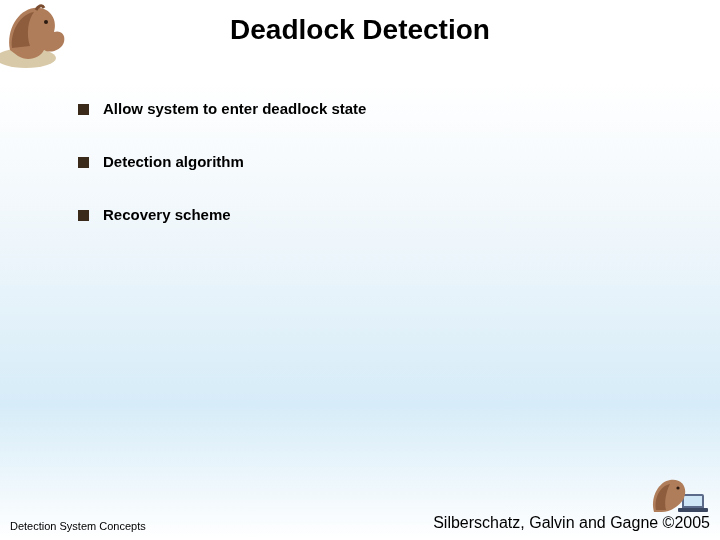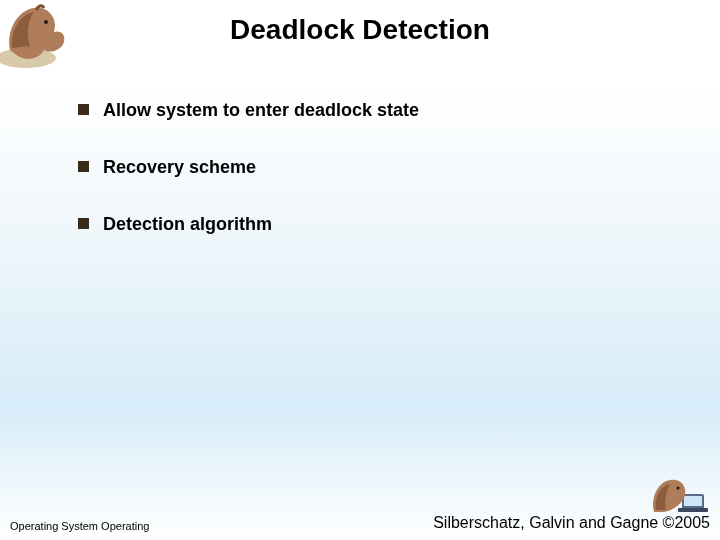--- a/index.html
+++ b/index.html
@@ -37,21 +37,21 @@
   }
   .square {
     width: 11px;
     height: 11px;
     background: #3a2a1a;
     margin-top: 4px;
     margin-right: 14px;
     flex-shrink: 0;
   }
   .bullet-text {
-    font-size: 18px;
+    font-size: 15px;
     font-weight: bold;
     color: #000;
   }
   .footer {
     position: absolute;
     bottom: 8px;
     left: 10px;
     right: 10px;
     display: flex;
     justify-content: space-between;
@@ -94,37 +94,37 @@
 
   <h1 class="title">Deadlock Detection</h1>
 
   <div class="content">
     <div class="bullet-row">
       <div class="square"></div>
       <div class="bullet-text">Allow system to enter deadlock state</div>
     </div>
     <div class="bullet-row">
       <div class="square"></div>
-      <div class="bullet-text">Recovery scheme</div>
+      <div class="bullet-text">Detection algorithm</div>
     </div>
     <div class="bullet-row">
       <div class="square"></div>
-      <div class="bullet-text">Detection algorithm</div>
+      <div class="bullet-text">Recovery scheme</div>
     </div>
   </div>
 
   <div class="mascot-br">
     <svg viewBox="0 0 64 48" width="64" height="48">
       <rect x="34" y="22" width="22" height="16" rx="2" fill="#5a6a88"></rect>
       <rect x="36" y="24" width="18" height="10" fill="#cfe6f6"></rect>
       <rect x="30" y="36" width="30" height="4" rx="1" fill="#3b4660"></rect>
       <path d="M6,40 C2,26 10,10 22,8 C34,6 40,16 36,26 C32,34 22,40 14,40 Z" fill="#b07d5a"></path>
       <path d="M8,38 C6,26 12,14 22,12 C18,20 16,30 18,38 Z" fill="#8e5d3d"></path>
       <circle cx="30" cy="16" r="1.6" fill="#2a1a0f"></circle>
     </svg>
   </div>
 
   <div class="footer">
-    <div class="footer-left">Operating System Operating</div>
+    <div class="footer-left">Detection System Concepts</div>
     <div class="footer-right copy">Silberschatz, Galvin and Gagne ©2005</div>
   </div>
 
 </div>
 
 </body></html>

